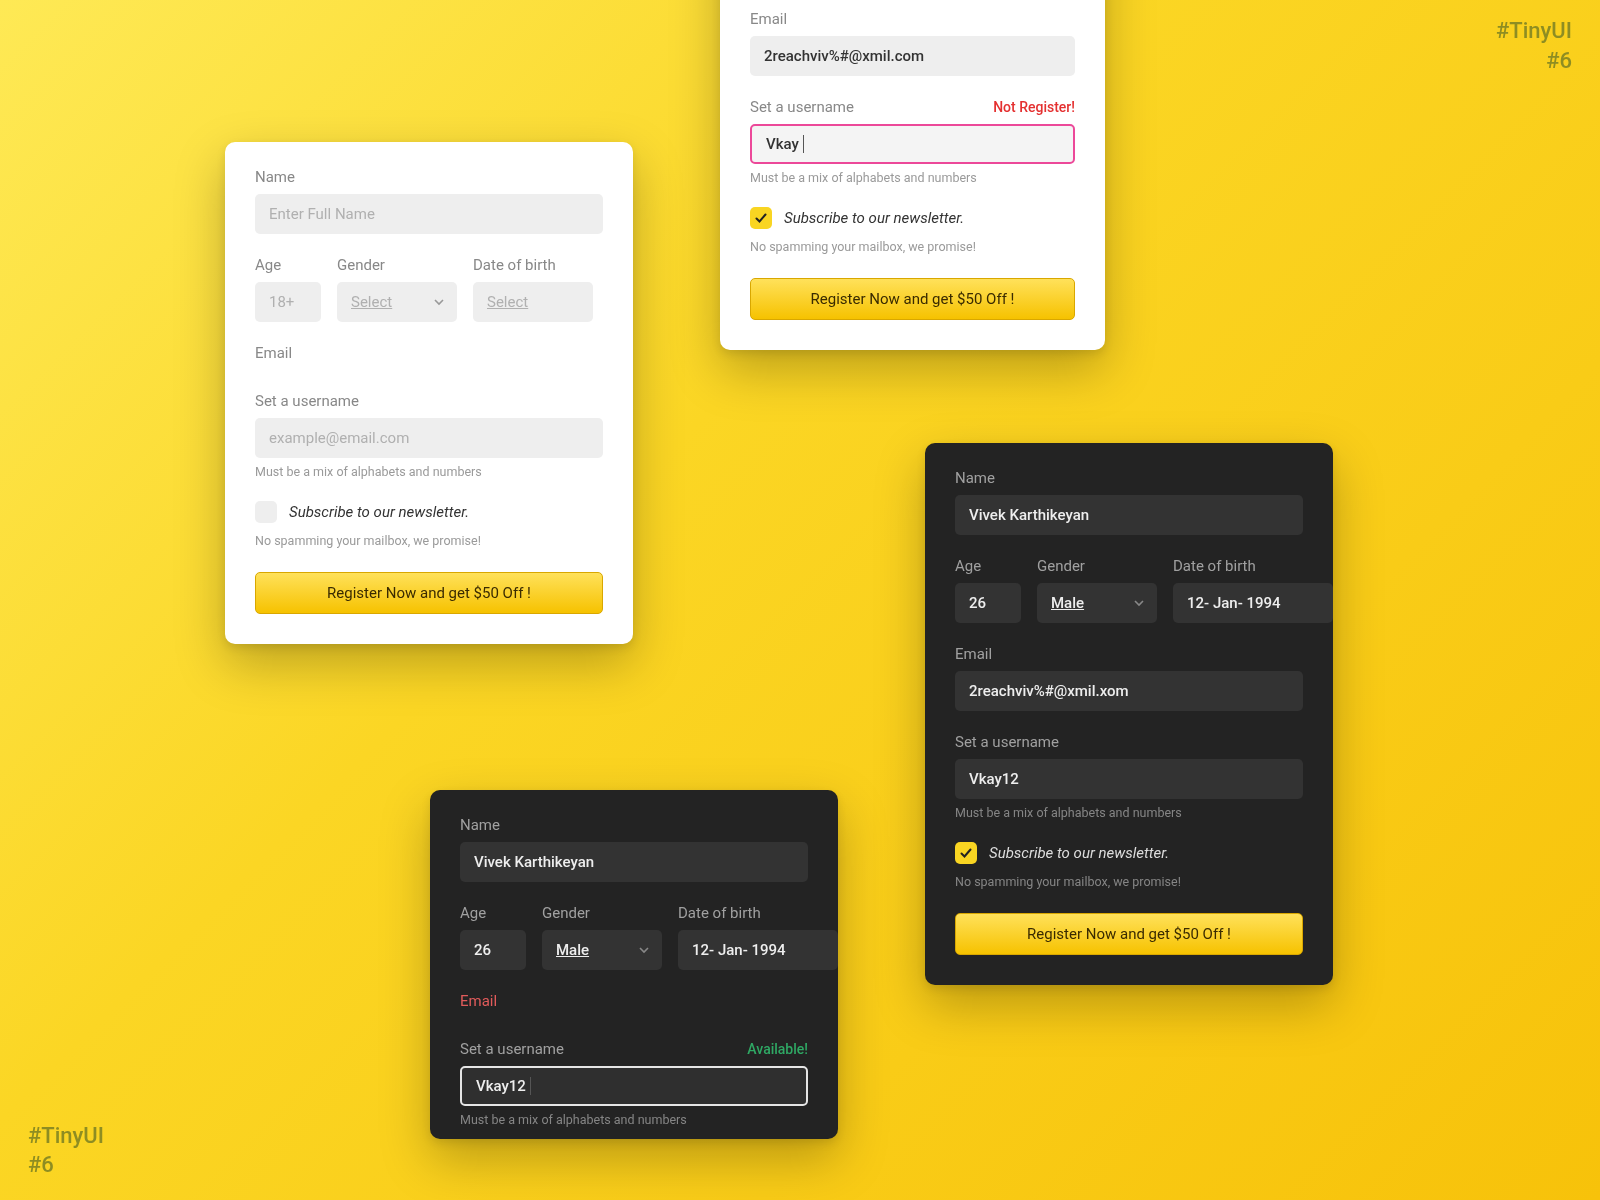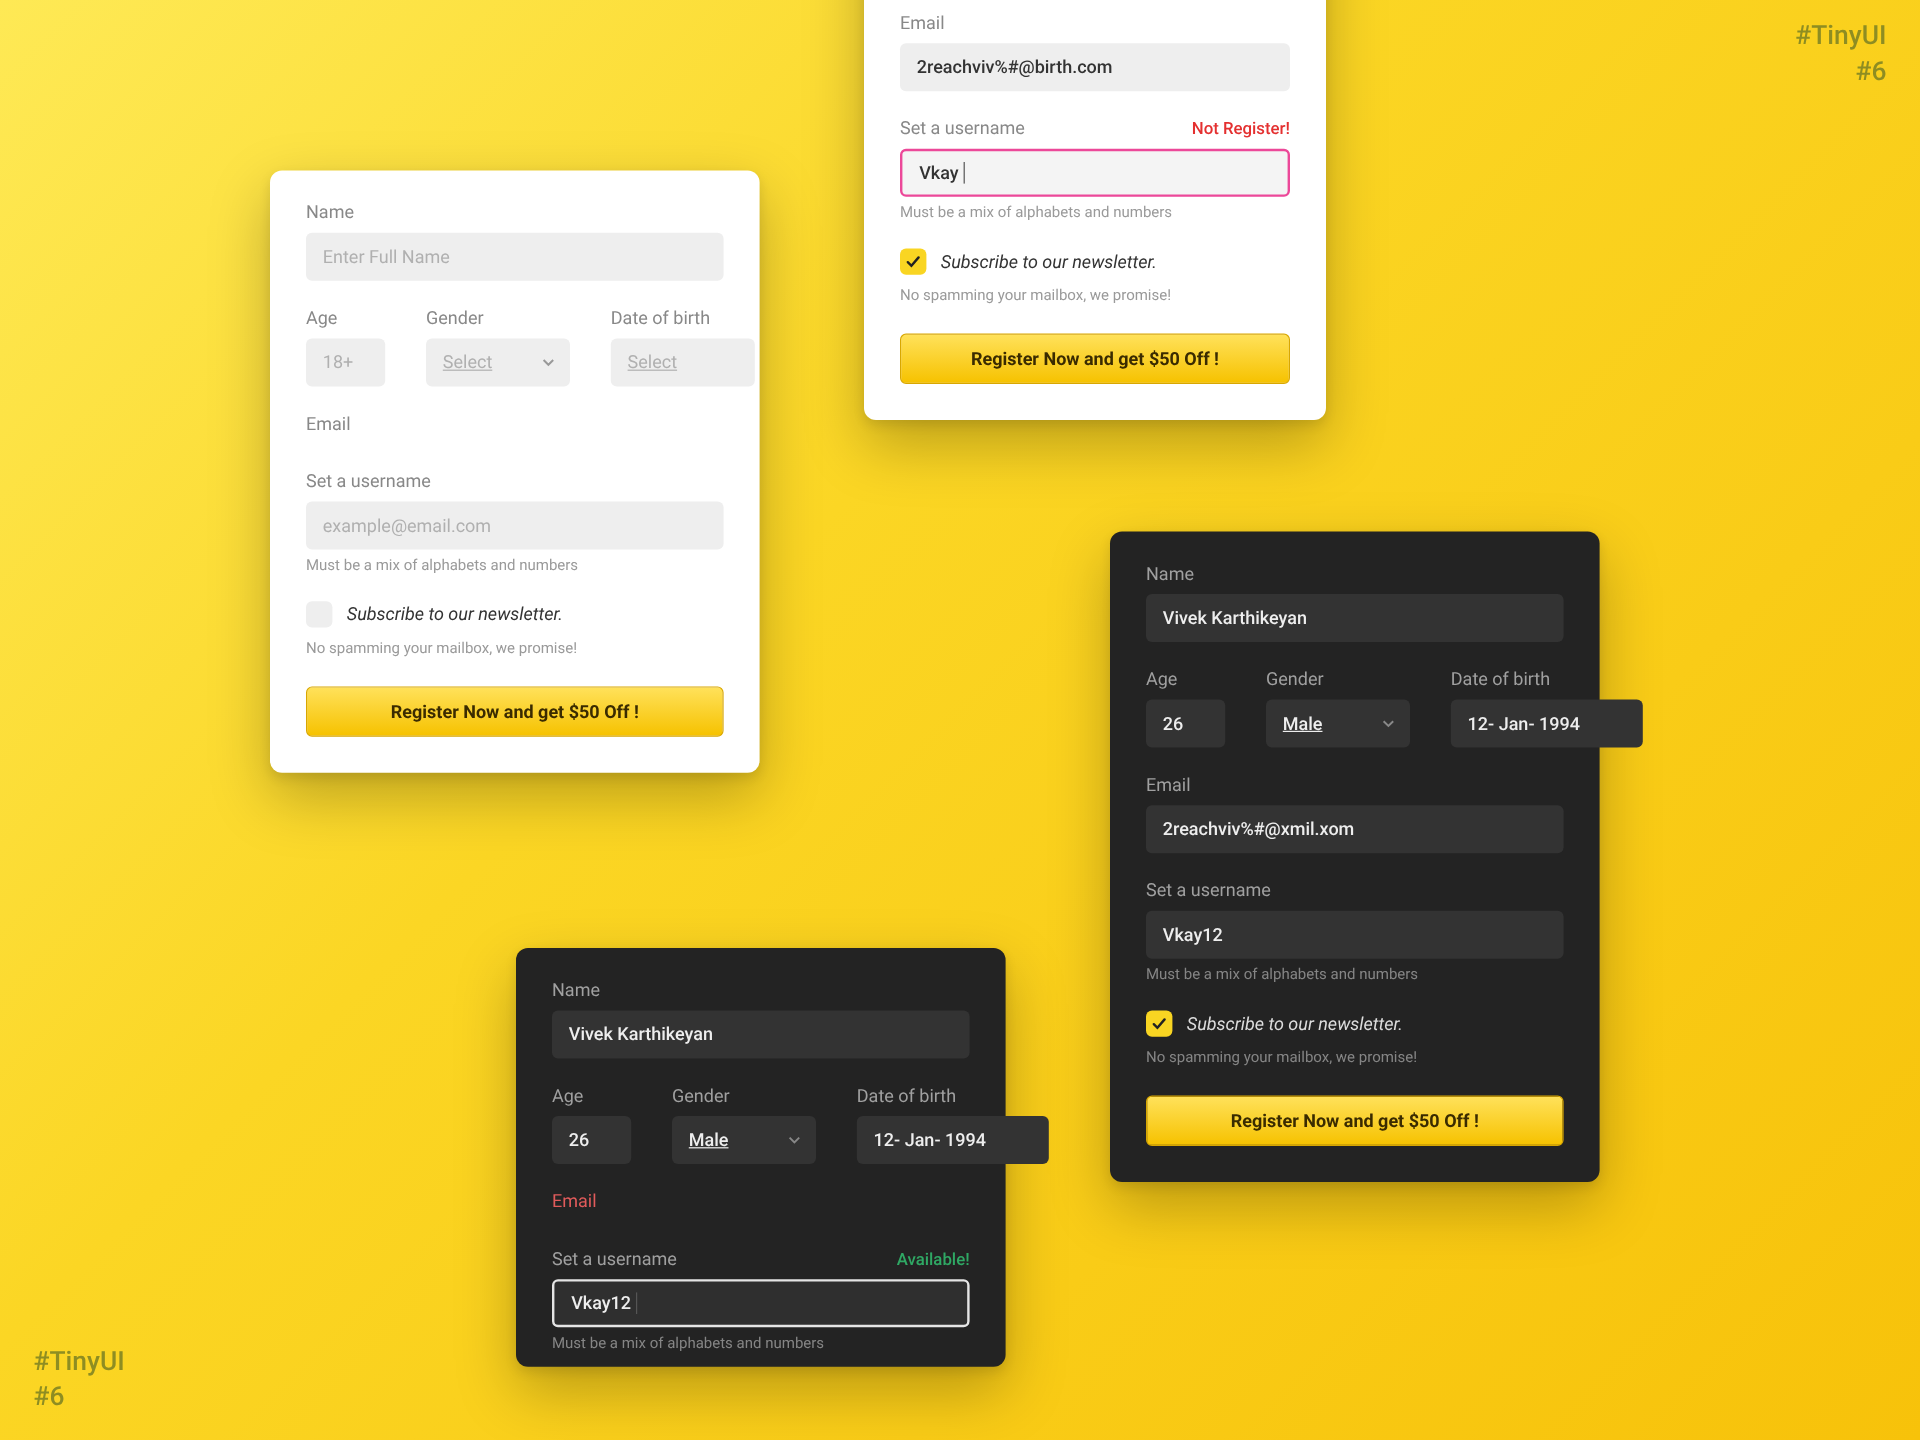--- a/index.html
+++ b/index.html
@@ -17,21 +17,21 @@
   position: absolute;
   border-radius: 10px;
   box-shadow: 0 20px 50px rgba(0,0,0,0.25), 0 4px 10px rgba(0,0,0,0.1);
   padding: 26px 30px 30px 30px;
 }
 .card.light { background: #ffffff; color: #222; }
 .card.dark { background: #232323; color: #eaeaea; }
 .label { font-size: 15px; color: #888; margin-bottom: 8px; display: block; }
 .dark .label { color: #a0a0a0; }
 .field { display: flex; flex-direction: column; margin-bottom: 22px; }
-.row { display: flex; gap: 34px; margin-bottom: 22px; }
+.row { display: flex; gap: 16px; margin-bottom: 22px; }
 .row .field { margin-bottom: 0; }
 .input {
   height: 40px;
   border: none;
   border-radius: 5px;
   padding: 0 14px;
   font-size: 15px;
   font-weight: 500;
   display: flex;
   align-items: center;
@@ -62,21 +62,21 @@
 .checkbox svg { width: 14px; height: 14px; }
 .check-label { font-size: 15px; color: #333; font-style: italic; }
 .dark .check-label { color: #ddd; }
 .btn {
   width: 100%; height: 42px;
   border: 1px solid #d9a700;
   border-radius: 5px;
   background: linear-gradient(180deg, #ffe15a, #f6c200);
   color: #3a2b00;
   font-size: 15px;
-  font-weight: 700;
+  font-weight: 400;
   display: flex; align-items: center; justify-content: center;
   margin-top: 24px;
   cursor: pointer;
 }
 .err-icon { margin-left: auto; }
 .err-icon svg { width: 20px; height: 20px; display: block; }
 
 #card1 { left: 225px; top: 142px; width: 408px; }
 #card2 { left: 720px; top: -100px; width: 385px; padding-top: 10px;}
 #card3 { left: 925px; top: 443px; width: 408px; }
@@ -139,21 +139,21 @@
     </div>
     <span class="helper">No spamming your mailbox, we promise!</span>
   </div>
   <div class="btn">Register Now and get $50 Off !</div>
 </div>
 
 <div id="card2" class="card light trimmed-top">
   <div style="height:100px"></div>
   <div class="field">
     <span class="label">Email</span>
-    <div class="input">2reachviv%#@birth.com</div>
+    <div class="input">2reachviv%#@xmil.com</div>
   </div>
   <div class="field">
     <div class="label-row">
       <span class="label" style="margin-bottom:0">Set a username</span>
       <span class="status-err">Not Register!</span>
     </div>
     <div class="input focused cursor">Vkay</div>
     <span class="helper">Must be a mix of alphabets and numbers</span>
   </div>
   <div class="field" style="margin-bottom:0">

